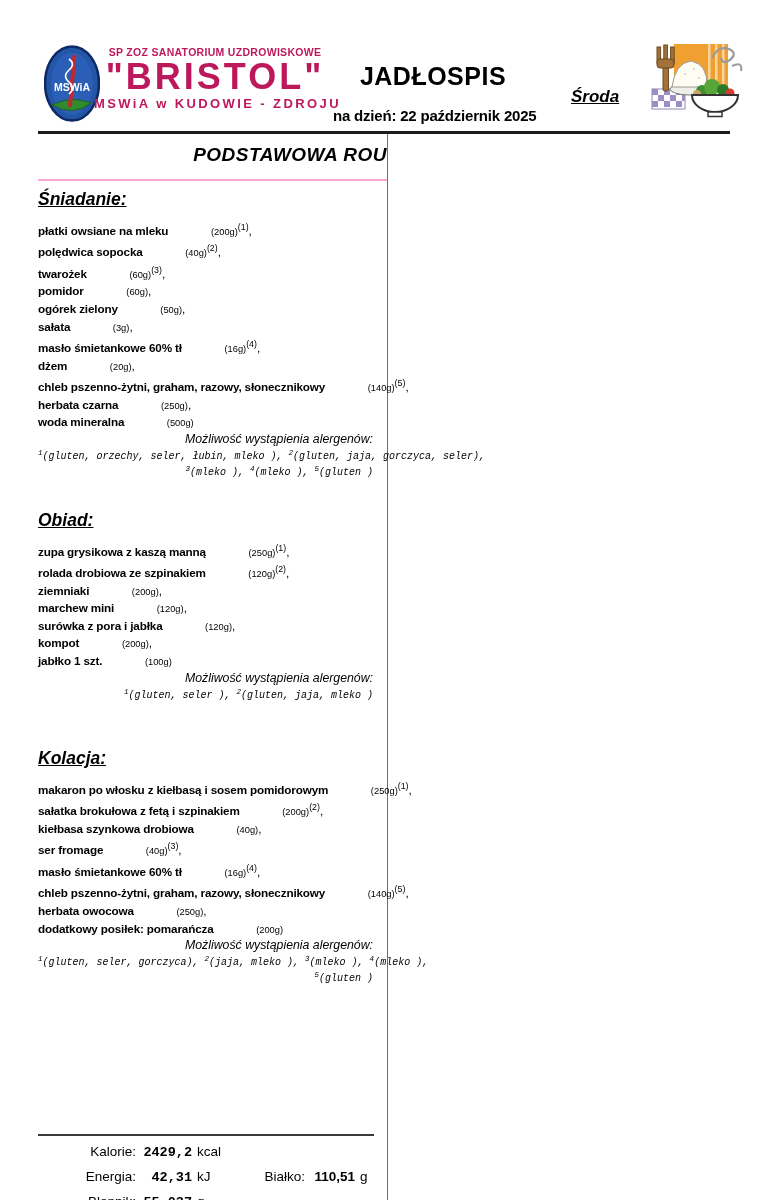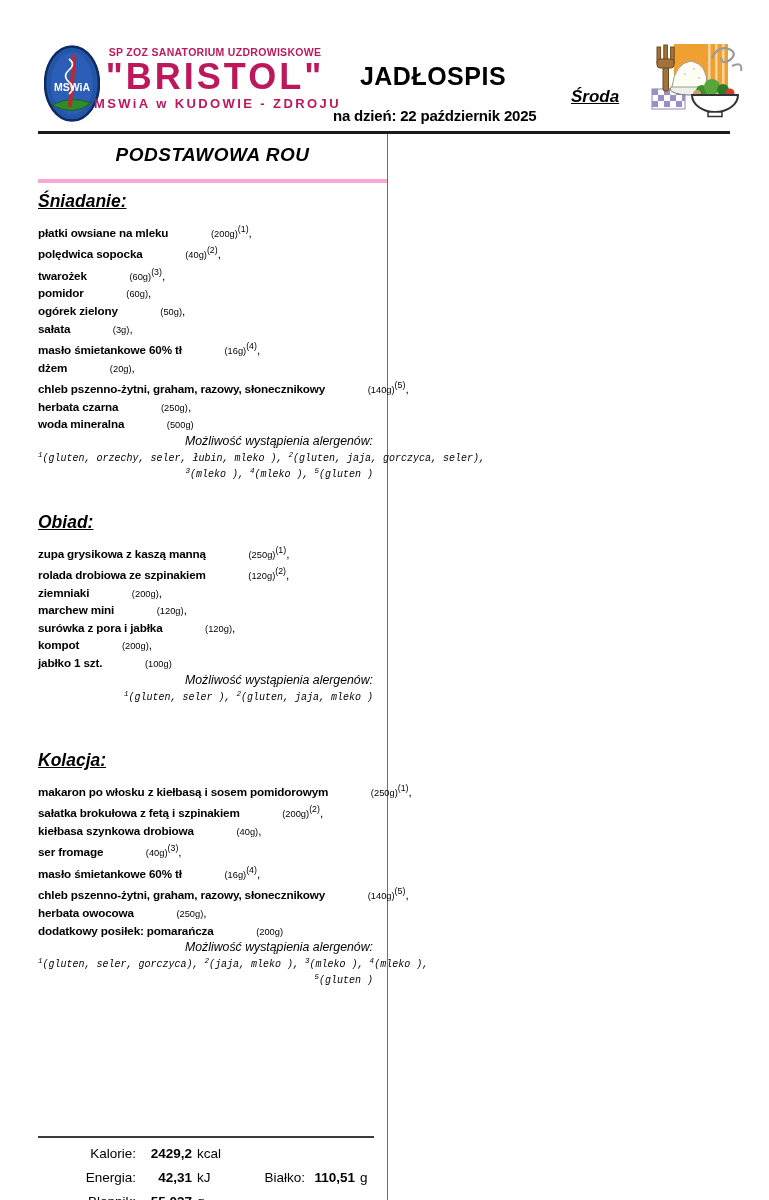--- a/index.html
+++ b/index.html
@@ -17,42 +17,42 @@
   .title-block{position:absolute;left:333px;top:46px;width:200px;text-align:center;}
   .doc-title{font-size:25px;font-weight:bold;margin:16px;letter-spacing:.5px;}
   .doc-date{font-size:15px;font-weight:bold;margin-top:15px;white-space:nowrap;letter-spacing:-.2px;}
   .weekday{position:absolute;left:571px;top:87px;font-size:17px;font-weight:bold;font-style:italic;text-decoration:underline;}
   .clipart{position:absolute;left:650px;top:42px;}
   .top-rule{margin-left:38px;width:692px;border-top:3px solid #1b1b1b;}
   
   .main{display:flex;margin-left:38px;}
   .left-col{width:350px;box-sizing:border-box;border-right:1px solid #6e6e6e;min-height:1020px;}
   .right-col{flex:1;}
-  .col-title{font-size:19px;font-weight:bold;font-style:italic;text-align:center;
-    padding:10px 0 13px;border-bottom:4px solid #f9a8d4;letter-spacing:.5px;}
+  .col-title{font-size:19px;font-weight:bold;font-style:italic;text-align:right;
+    padding:10px 0 13px;border-bottom:2px solid #f9a8d4;letter-spacing:.5px;}
   
   .meal{margin-top:8px;}
   .meal.obiad{margin-top:30px;}
   .meal.kolacja{margin-top:46px;}
   .meal-title{display:inline-block;font-size:17.5px;font-weight:bold;font-style:italic;
     text-decoration:underline;margin:0 0 9px;}
   .item{font-size:11.7px;line-height:16.6px;white-space:nowrap;}
   .item .nm{font-weight:bold;letter-spacing:-.15px;}
   .item .wt{font-size:9.3px;padding-left:40px;}
   .item sup{font-size:8.8px;}
   .allergens{padding-right:14px;text-align:right;font-style:italic;}
   .al-head{font-size:12.3px;line-height:15px;}
   .al-line{font-size:10px;line-height:12px;white-space:nowrap;font-family:Liberation Mono, monospace;}
   .al-line sup{font-size:7.5px;}
   
   .nutrition{margin-top:148px;width:336px;box-sizing:border-box;border-top:2px solid #3a3a3a;
     padding-top:8px;font-size:13.5px;}
   .nrow{display:flex;position:relative;margin-bottom:9px;align-items:baseline;}
   .nlabel{width:98px;text-align:right;}
-  .nvalue{width:56px;text-align:right;font-weight:bold;}
+  .nvalue{width:56px;text-align:right;font-weight:bold;font-family:Liberation Mono, monospace;}
   .nunit{margin-left:5px;}
   .protein{position:absolute;left:215px;top:0;display:flex;align-items:baseline;}
   .plabel{width:52px;text-align:right;}
   .pvalue{width:50px;text-align:right;font-weight:bold;}
 </style>
 </head>
 <body>
 
 <div class="header">
 

